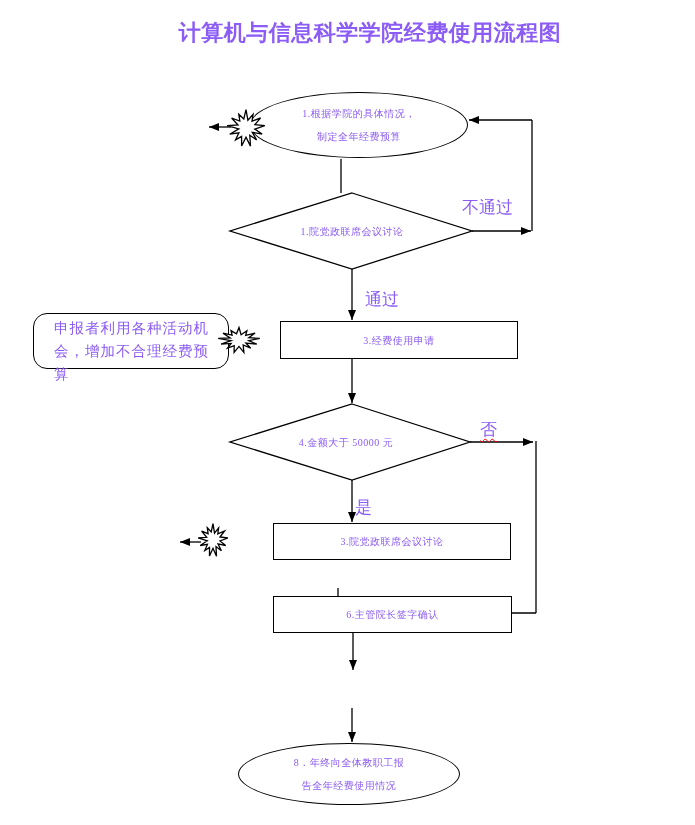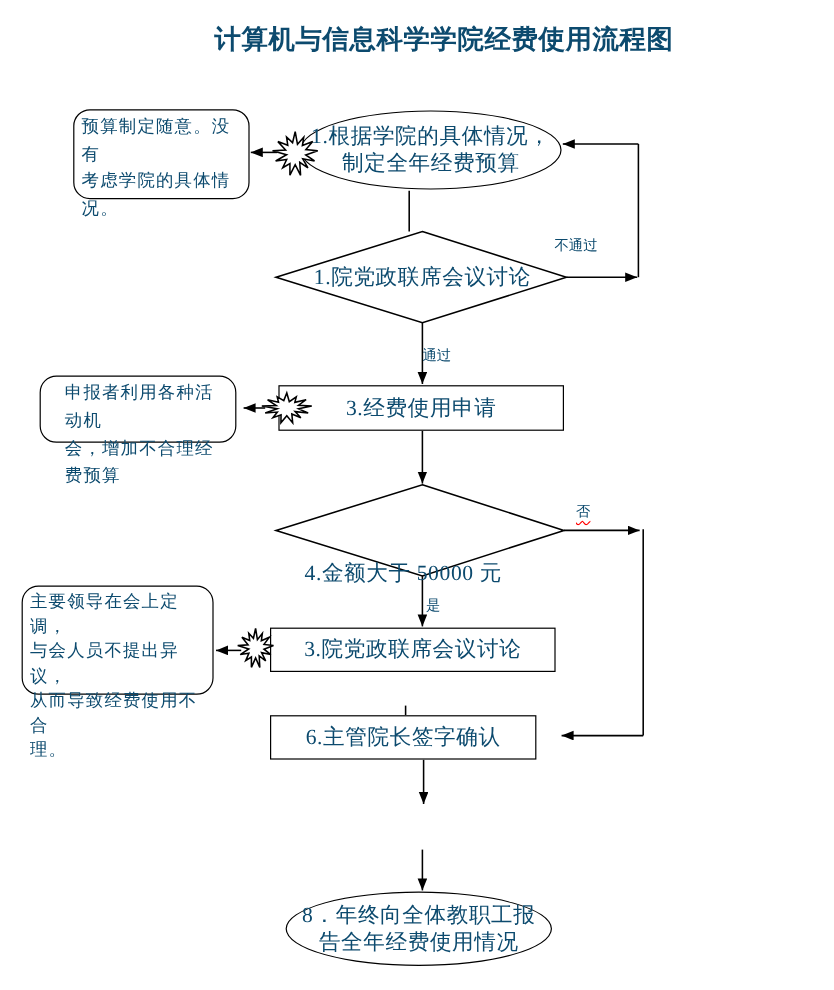--- a/index.html
+++ b/index.html
@@ -2,85 +2,85 @@
 <html><head>
 <meta charset="utf-8">
 <style>
   html, body { margin: 0; padding: 0; background: #ffffff; }
   .stage {
     position: relative;
     width: 695px;
     height: 825px;
     background: #ffffff;
     font-family: "Liberation Serif", "DejaVu Serif", serif;
-    color: #0c4a6e;
+    color: #8b5cf6;
     overflow: hidden;
   }
   .layer { position: absolute; left: 0; top: 0; }
   #base-layer { z-index: 1; }
   #star-layer { z-index: 4; }
   .title {
     position: absolute;
     left: 170px; top: 18px; width: 400px;
     font-size: 22px; font-weight: bold;
     letter-spacing: 0.5px;
     text-align: center;
     z-index: 2;
     white-space: nowrap;
   }
   .node {
     position: absolute;
     display: flex; align-items: center; justify-content: center;
     text-align: center;
-    font-size: 18px; line-height: 23px;
+    font-size: 10px; line-height: 23px;
     white-space: pre-line;
     z-index: 2;
     box-sizing: border-box;
     letter-spacing: 0.5px;
     font-family: Liberation Serif, serif;
   }
-  .rect { border: 1.5px solid #000; background: #fff; }
+  .rect { border: 1.5px solid #000; background: #fff; margin-left: 48px; }
   .oval { border: 1.5px solid #000; border-radius: 50%; background: #fff; }
   .dtext { background: transparent; z-index: 3; }
   .callout {
     position: absolute;
     border: 1.5px solid #000; border-radius: 14px;
     background: #fff;
     font-size: 14.5px; line-height: 22.5px;
     letter-spacing: 1px;
     padding: 3px 6px;
     white-space: pre-line;
     z-index: 2;
     box-sizing: border-box;
   }
   .edge-label {
     position: absolute;
-    font-size: 12px;
+    font-size: 17px;
     z-index: 3;
     white-space: nowrap;
   }
   .wavy-red {
     text-decoration: underline;
     text-decoration-style: wavy;
     text-decoration-color: #ff0000;
     text-decoration-thickness: 1px;
     text-underline-offset: 3px;
   }
   #ellipse1 { left: 250px; top: 92px;  width: 218px; height: 66px; }
   #ellipse8 { left: 238px; top: 743px; width: 222px; height: 62px; }
   #box3 { left: 232px; top: 321px; width: 238px; height: 38px; }
   #box5 { left: 225px; top: 523px; width: 238px; height: 37px; }
-  #box6 { left: 225px; top: 596px; width: 222px; height: 37px; }
+  #box6 { left: 225px; top: 596px; width: 239px; height: 37px; }
   #box7 { left: 225px; top: 671px; width: 238px; height: 37px; }
   #dtext2 { left: 242px; top: 219px; width: 220px; height: 24px; }
-  #dtext4 { left: 226px; top: 430px; width: 220px; height: 24px; margin-top: 35px; }
+  #dtext4 { left: 236px; top: 430px; width: 220px; height: 24px; }
   #callout1 { left: 61px; top: 91px;  width: 147px; height: 75px; }
-  #callout2 { left: 33px; top: 313px; width: 164px; height: 56px; line-height: 23px; padding-left: 20px; }
+  #callout2 { left: 33px; top: 313px; width: 196px; height: 56px; line-height: 23px; padding-left: 20px; }
   #callout3 { left: 18px; top: 488px; width: 160px; height: 91px; line-height: 20.5px; }
-  #lbl-pass { left: 352px; top: 288px; }
+  #lbl-pass { left: 365px; top: 288px; }
   #lbl-fail { left: 462px; top: 196px; }
   #lbl-yes  { left: 355px; top: 496px; }
   #lbl-no   { left: 480px; top: 418px; }
 </style>
 </head>
 <body>
 
 <div class="stage">
 
   <svg id="base-layer" class="layer" width="695" height="825">
@@ -119,29 +119,22 @@
   <div id="ellipse1" class="node oval">1.根据学院的具体情况，
 制定全年经费预算</div>
   <div id="dtext2" class="node dtext">1.院党政联席会议讨论</div>
   <div id="box3" class="node rect">3.经费使用申请</div>
   <div id="dtext4" class="node dtext">4.金额大于 50000 元</div>
   <div id="box5" class="node rect">3.院党政联席会议讨论</div>
   <div id="box6" class="node rect">6.主管院长签字确认</div>
   <div id="ellipse8" class="node oval">8．年终向全体教职工报
 告全年经费使用情况</div>
 
-  <div id="callout1" class="callout">预算制定随意。没有
-考虑学院的具体情
-况。</div>
   <div id="callout2" class="callout">申报者利用各种活动机
 会，增加不合理经费预算</div>
-  <div id="callout3" class="callout">主要领导在会上定调，
-与会人员不提出异议，
-从而导致经费使用不合
-理。</div>
 
   <div id="lbl-pass" class="edge-label">通过</div>
   <div id="lbl-fail" class="edge-label">不通过</div>
   <div id="lbl-yes" class="edge-label">是</div>
   <div id="lbl-no" class="edge-label wavy-red">否</div>
 
   <svg id="star-layer" class="layer" width="695" height="825">
     <polygon class="starburst" fill="#ffffff" stroke="#000000" stroke-width="1.3" points="246.0,109.7 247.9,120.3 253.1,114.4 252.0,121.2 260.6,117.9 254.9,124.6 264.8,125.7 254.8,129.1 262.1,134.1 252.3,132.3 256.6,139.9 249.8,135.3 250.5,146.1 246.0,137.3 241.6,146.0 241.6,136.4 235.6,139.8 238.9,132.9 229.7,134.2 238.8,128.9 227.1,125.7 238.0,125.0 231.6,118.0 239.8,121.0 238.8,114.2 243.8,118.9"></polygon>
     <polygon class="starburst" fill="#ffffff" stroke="#000000" stroke-width="1.3" points="239.0,327.5 241.1,334.7 246.9,330.7 245.7,335.3 255.1,333.1 248.8,337.7 259.8,338.4 248.8,340.7 256.8,344.2 245.9,343.0 250.7,348.2 243.2,345.0 243.9,352.4 239.0,346.4 234.1,352.3 234.2,345.7 227.5,348.1 231.1,343.4 221.0,344.2 231.0,340.6 218.2,338.4 230.2,337.9 223.0,333.2 232.1,335.2 231.0,330.6 236.5,333.8"></polygon>
     <polygon class="starburst" fill="#ffffff" stroke="#000000" stroke-width="1.3" points="213.0,523.6 214.5,533.1 218.6,527.9 217.8,533.9 224.5,531.0 220.0,537.0 227.9,538.0 220.0,541.0 225.7,545.5 218.0,543.9 221.4,550.7 216.0,546.6 216.5,556.2 213.0,548.3 209.5,556.1 209.5,547.5 204.8,550.5 207.4,544.4 200.2,545.5 207.3,540.8 198.1,538.0 206.7,537.3 201.6,531.1 208.1,533.7 207.3,527.7 211.2,531.9"></polygon>

